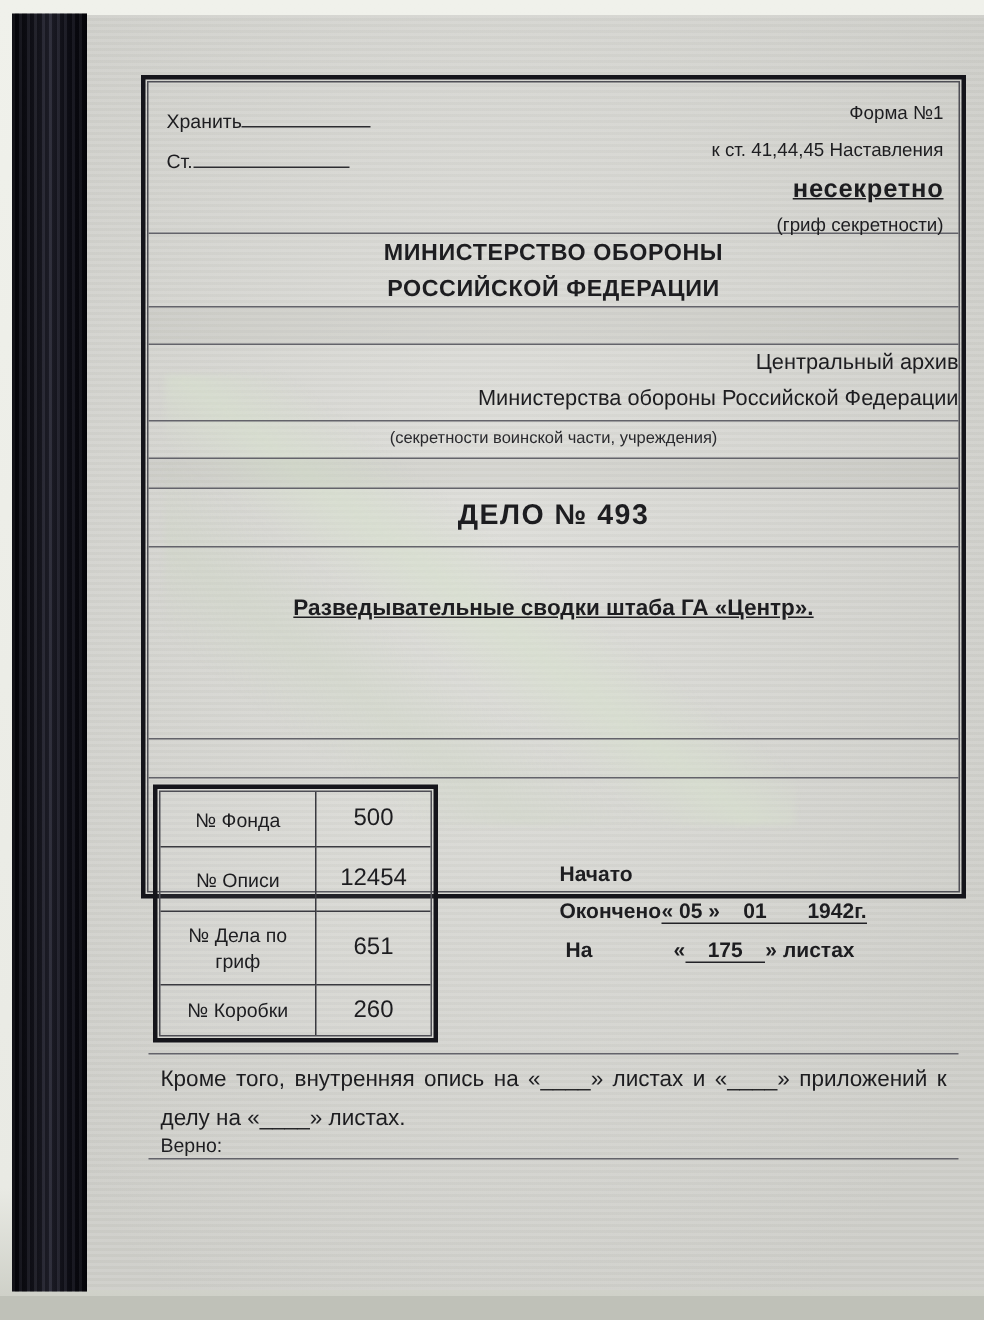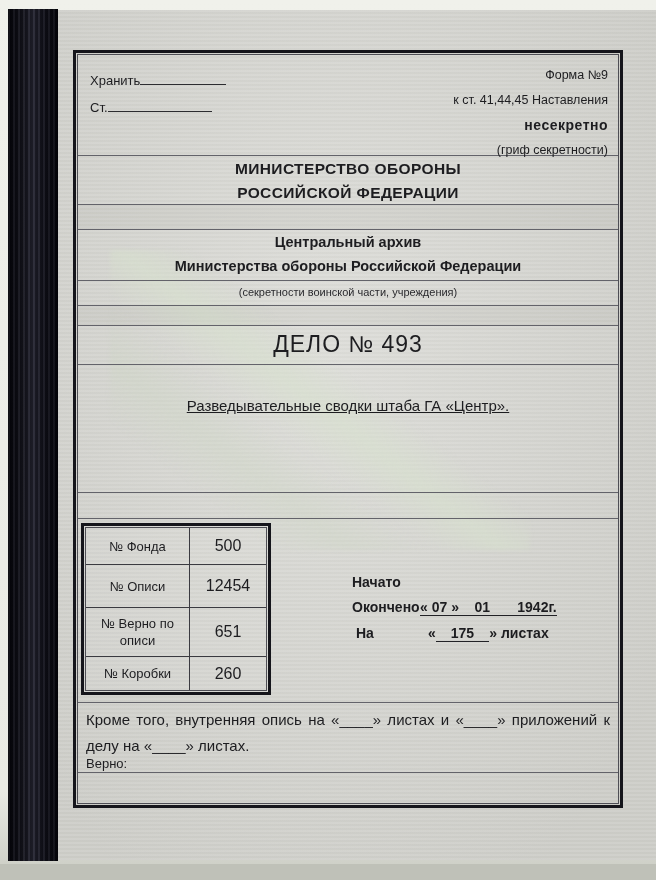--- a/index.html
+++ b/index.html
@@ -27,39 +27,39 @@
   
   .watermark{
     position:absolute; left:110px; top:250px; width:420px; height:300px;
     background:
       linear-gradient(38deg, transparent 40%, rgba(215,225,205,0.55) 49%, transparent 58%),
       linear-gradient(38deg, transparent 20%, rgba(205,215,195,0.35) 30%, transparent 40%);
     filter:blur(2px); pointer-events:none;
   }
   
   .frame{
-    position:absolute; left:73px; top:50px; width:550px; height:758px;
+    position:absolute; left:94px; top:50px; width:550px; height:549px;
     border:3px solid #15151b; box-sizing:border-box;
   }
   .frame-inner{position:absolute; inset:1px; border:1px solid #4e4e55;}
   .content{position:absolute; inset:2px; font-size:13px;}
   .hline{position:absolute; left:0; right:0; height:1px; background:#63636a;}
   .band-tint{position:absolute;left:0;right:0;background:rgba(140,148,128,0.09);}
   .blank{display:inline-block;height:13px;border-bottom:1px solid #2c2c30;vertical-align:baseline;}
 
   .hdr-left{position:absolute;left:12px;top:12px;line-height:27px;font-size:13px;}
   .hdr-right{position:absolute;right:10px;top:8px;text-align:right;font-size:12.5px;line-height:25px;}
-  .secrecy{font-size:14px;font-weight:bold;letter-spacing:0.5px;}
+  .secrecy{font-size:17px;font-weight:bold;text-decoration:underline;letter-spacing:0.5px;}
 
   .center-block{position:absolute;left:0;right:0;text-align:center;}
   .ministry{top:102px;font-weight:bold;font-size:15.5px;line-height:24px;letter-spacing:0.4px;}
-  .archive{top:175px;font-weight:bold;font-size:14.5px;line-height:24px;}
+  .archive{top:175px;font-weight:normal;font-size:14.5px;line-height:24px;text-align:right;}
   .unit-caption{top:227px;font-size:11px;color:#2a2a2e;line-height:20px;}
-  .delo{top:271px;font-weight:normal;font-size:23px;line-height:36px;letter-spacing:1px;}
-  .case-title{top:340px;font-weight:normal;font-size:15px;line-height:22px;text-decoration:underline;}
+  .delo{top:271px;font-weight:bold;font-size:19px;line-height:36px;letter-spacing:1px;}
+  .case-title{top:340px;font-weight:bold;font-size:15px;line-height:22px;text-decoration:underline;}
 
   .fond-table{
     position:absolute;left:3px;top:468px;width:190px;height:172px;
     border:3px solid #15151b;box-sizing:border-box;background:rgba(255,255,255,0.06);
   }
   .fond-table-inner{
     position:absolute;inset:1px;border:1px solid #4e4e55;
     display:grid;grid-template-columns:104px 1fr;grid-template-rows:37px 43px 49px 1fr;
   }
   .ft-cell{display:flex;align-items:center;justify-content:center;text-align:center;
@@ -105,21 +105,21 @@
       <div class="hline" style="top:463px"></div>
       <div class="hline" style="top:647px"></div>
       <div class="hline" style="top:717px"></div>
 
       <div class="hdr-left">
         <div><span>Хранить</span><span class="blank" style="width:86px"></span></div>
         <div><span>Ст.</span><span class="blank" style="width:104px"></span></div>
       </div>
 
       <div class="hdr-right">
-        <div>Форма №9</div>
+        <div>Форма №1</div>
         <div>к ст. 41,44,45 Наставления</div>
         <div class="secrecy">несекретно</div>
         <div>(гриф секретности)</div>
       </div>
 
       <div class="center-block ministry">
         <div>МИНИСТЕРСТВО ОБОРОНЫ</div>
         <div>РОССИЙСКОЙ ФЕДЕРАЦИИ</div>
       </div>
 
@@ -132,34 +132,34 @@
       <div class="center-block delo">ДЕЛО № 493</div>
 
       <div class="center-block case-title">Разведывательные сводки штаба ГА «Центр».</div>
 
       <div class="fond-table">
         <div class="fond-table-inner">
           <div class="ft-cell ft-label">№ Фонда</div>
           <div class="ft-cell ft-value">500</div>
           <div class="ft-cell ft-label">№ Описи</div>
           <div class="ft-cell ft-value">12454</div>
-          <div class="ft-cell ft-label">№ Верно по описи</div>
+          <div class="ft-cell ft-label">№ Дела по гриф</div>
           <div class="ft-cell ft-value">651</div>
           <div class="ft-cell ft-label ft-last">№ Коробки</div>
           <div class="ft-cell ft-value ft-last">260</div>
         </div>
       </div>
 
       <div class="dates">
         <div class="date-row">
           <span class="date-label">Начато</span>
         </div>
         <div class="date-row">
           <span class="date-label">Окончено</span>
-          <span class="date-value" style="margin-left:-4px">« 07 »    01       1942г.</span>
+          <span class="date-value" style="margin-left:-4px">« 05 »    01       1942г.</span>
         </div>
         <div class="date-row">
           <span class="date-label" style="padding-left:4px">На</span>
           <span>«</span>
             <span class="sheets-num">175</span>
             <span>»</span>
             <span class="sheets-suffix">листах</span>
         </div>
       </div>
 

